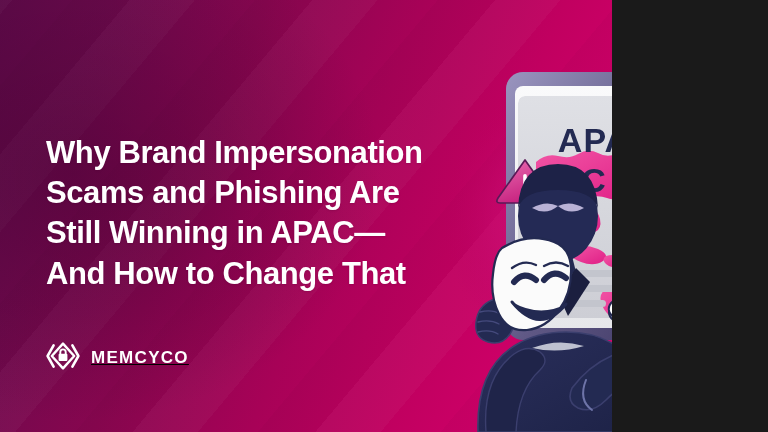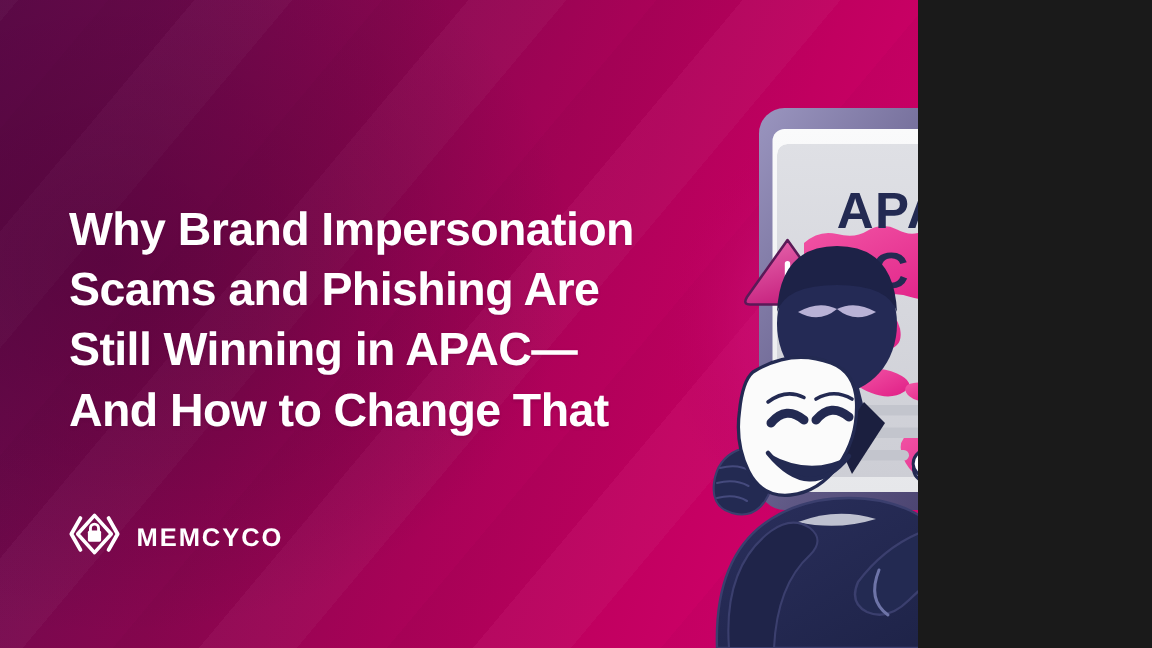--- a/index.html
+++ b/index.html
@@ -61,20 +61,21 @@
   }
 
   
   .logo {
     position: absolute;
     left: 46px;
     top: 341px;
     display: flex;
     align-items: center;
     gap: 11px;
+    text-decoration: underline;
   }
   .logo-mark { display: block; }
   .logo-word {
     color: #ffffff;
     font-size: 17px;
     font-weight: 700;
     letter-spacing: 1.3px;
   }
 
   

